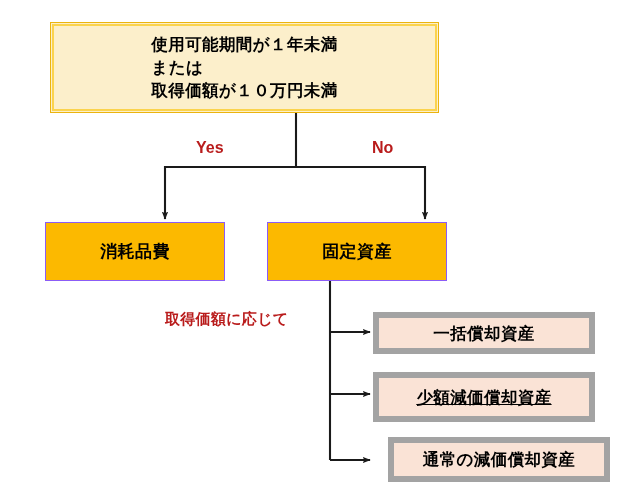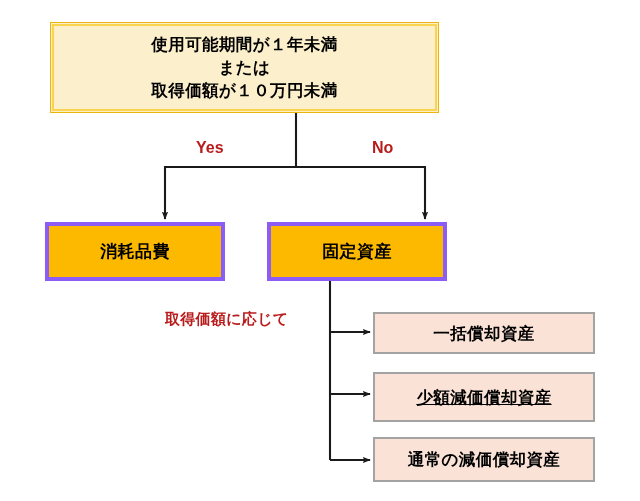--- a/index.html
+++ b/index.html
@@ -17,21 +17,20 @@
     height: 501px;
     background: #ffffff;
     overflow: hidden;
   }
   .node {
     position: absolute;
     box-sizing: border-box;
     display: flex;
     align-items: center;
     justify-content: center;
-    text-align: center;
     color: #000000;
     font-weight: bold;
     line-height: 1.38;
     letter-spacing: 0.4px;
     white-space: pre-line;
   }
 
   
   .node-decision {
     left: 50px;
@@ -41,40 +40,40 @@
     background: #FCEFCB;
     border: 1px solid #EBB40F;
     outline: 2px solid #FBD34D;
     outline-offset: -4px;
     font-size: 16.5px;
   }
 
   
   .node-process {
     background: #FCB900;
-    border: 4px solid #8b5cf6;
+    border: 1px solid #8b5cf6;
     font-size: 17px;
     height: 59px;
     top: 222px;
     width: 180px;
   }
   .node-process-left  { left: 45px; }
   .node-process-right { left: 256px; margin-left: 11px; }
 
   
   .node-outcome {
     left: 373px;
     width: 222px;
     background: #FAE3D6;
-    border: 2px solid #a3a3a3;
+    border: 6px solid #a3a3a3;
     font-size: 16.5px;
   }
   .node-outcome-1 { top: 312px; height: 42px; }
   .node-outcome-2 { top: 372px; height: 50px; text-decoration: underline; }
-  .node-outcome-3 { top: 437px; height: 45px; }
+  .node-outcome-3 { top: 437px; height: 45px; margin-left: 15px; }
 
   
   .edge-label {
     position: absolute;
     color: #b91c1c;
     font-weight: bold;
     white-space: nowrap;
   }
   .label-yes { left: 196px; top: 139px; font-size: 16px; }
   .label-no  { left: 372px; top: 139px; font-size: 16px; }

